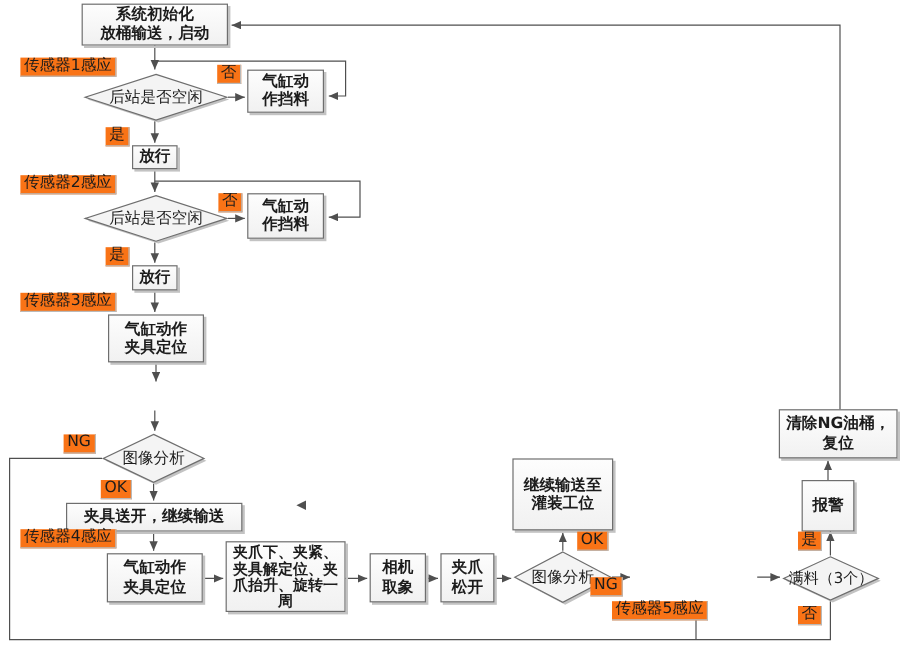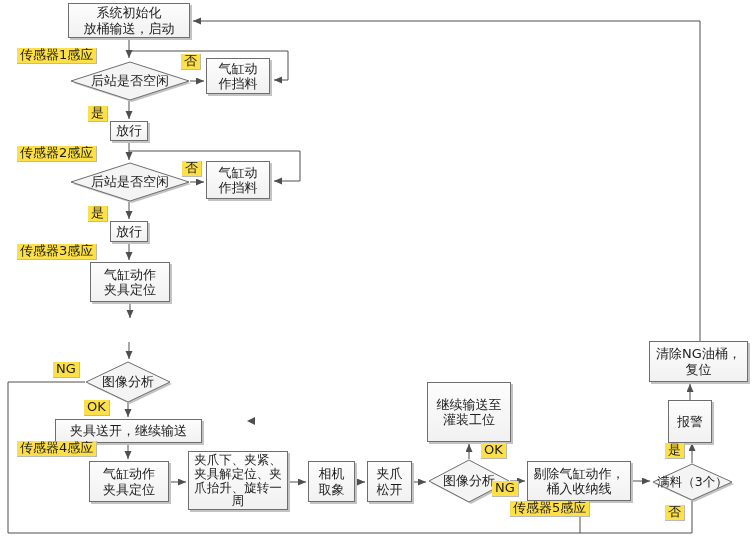--- a/index.html
+++ b/index.html
@@ -6,25 +6,25 @@
   #canvas {
     position:relative; width:752px; height:542px; background:#ffffff;
     font-family:"DejaVu Sans", sans-serif; color:#1c1c1c; overflow:hidden;
   }
   #wires { position:absolute; left:0; top:0; width:752px; height:542px; pointer-events:none; }
   .box {
     position:absolute; box-sizing:border-box;
     background:linear-gradient(180deg,#fdfdfd 0%,#f1f1f1 100%);
     border:1px solid #6e6e6e; box-shadow:2px 2px 0 #c3c3c3;
     display:flex; align-items:center; justify-content:center;
-    text-align:center; font-size:13px; line-height:1.18; white-space:pre-line;
+    text-align:center; font-size:13px; line-height:1.18; white-space:pre-line;font-weight:bold;
   }
   .box.tight { font-size:12.5px; line-height:1.1; }
   .lbl {
-    position:absolute; background:#fde047; padding:0 3px; font-size:13px; line-height:1.15;
+    position:absolute; background:#f97316; padding:0 3px; font-size:13px; line-height:1.15;
     border-right:1px solid #b9b9b9; border-bottom:1px solid #b9b9b9; white-space:nowrap;
   }
   .diamond { position:absolute; }
   .diamond svg { position:absolute; left:0; top:0; overflow:visible; }
   .diamond span {
     position:absolute; left:0; top:0; display:flex; align-items:center; justify-content:center;
     text-align:right; font-size:13px; white-space:nowrap;
   }
 </style>
 </head>
@@ -108,24 +108,20 @@
 取象</span>
   </div>
   <div class="box" style="left:367px;top:461px;width:45px;height:41px">
     <span>夹爪
 松开</span>
   </div>
   <div class="box" style="left:427px;top:382px;width:84px;height:60px">
     <span>继续输送至
 灌装工位</span>
   </div>
-  <div class="box" style="left:527px;top:461px;width:104px;height:40px">
-    <span>剔除气缸动作，
-桶入收纳线</span>
-  </div>
   <div class="box" style="left:668px;top:400px;width:44px;height:43px">
     <span>报警</span>
   </div>
   <div class="box" style="left:649px;top:341px;width:99px;height:41px">
     <span>清除NG油桶，
 复位</span>
   </div>
 
   <div class="diamond" style="left:70px;top:61px;width:124px;height:44px">
     <svg width="124" height="44">

